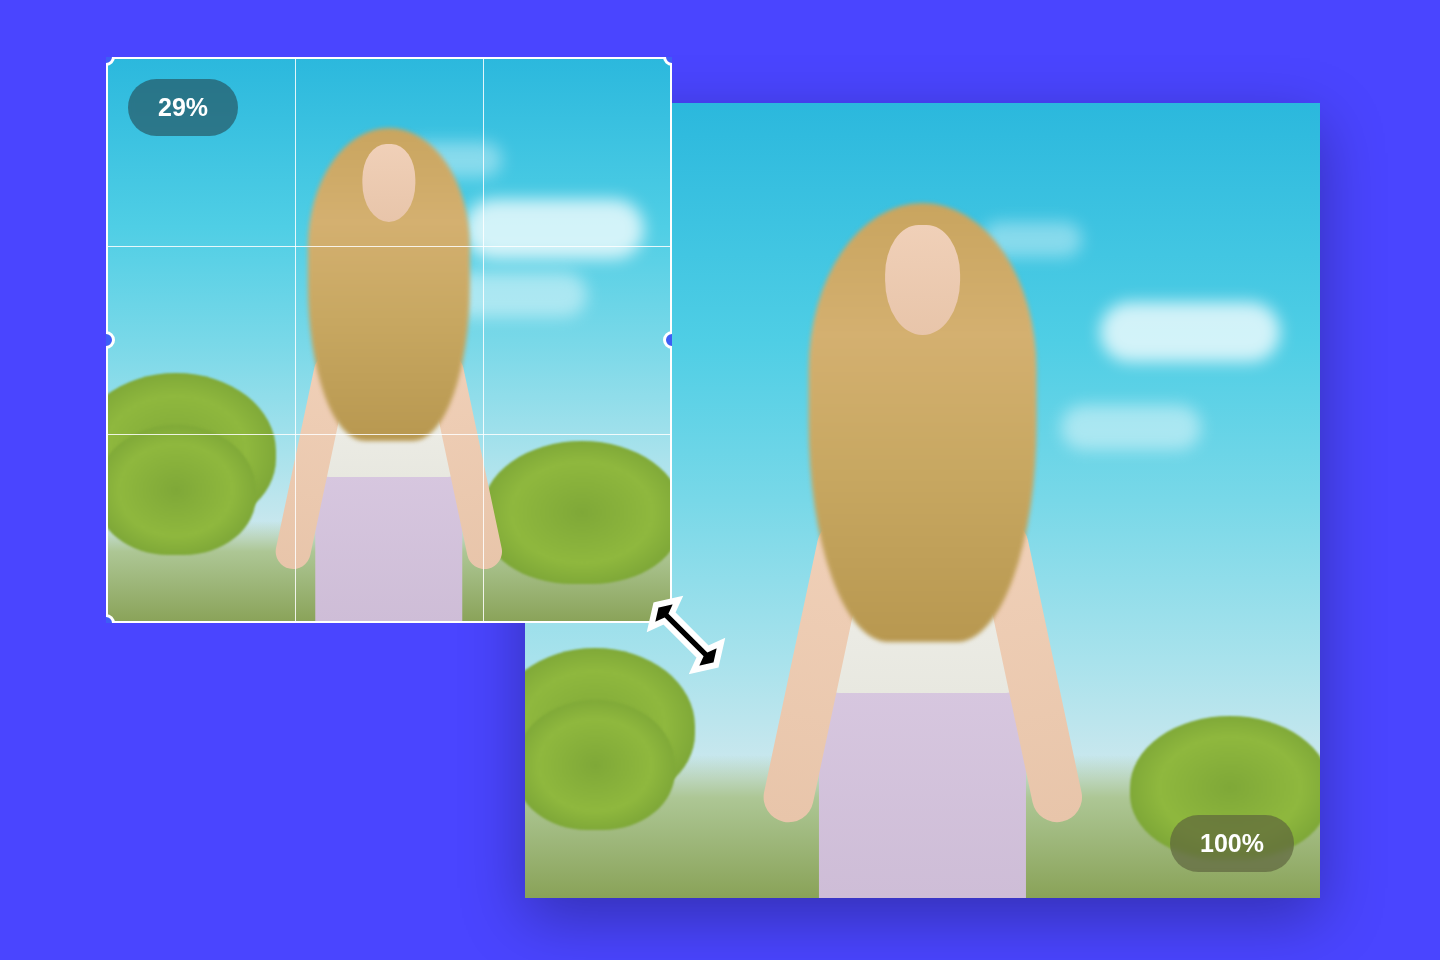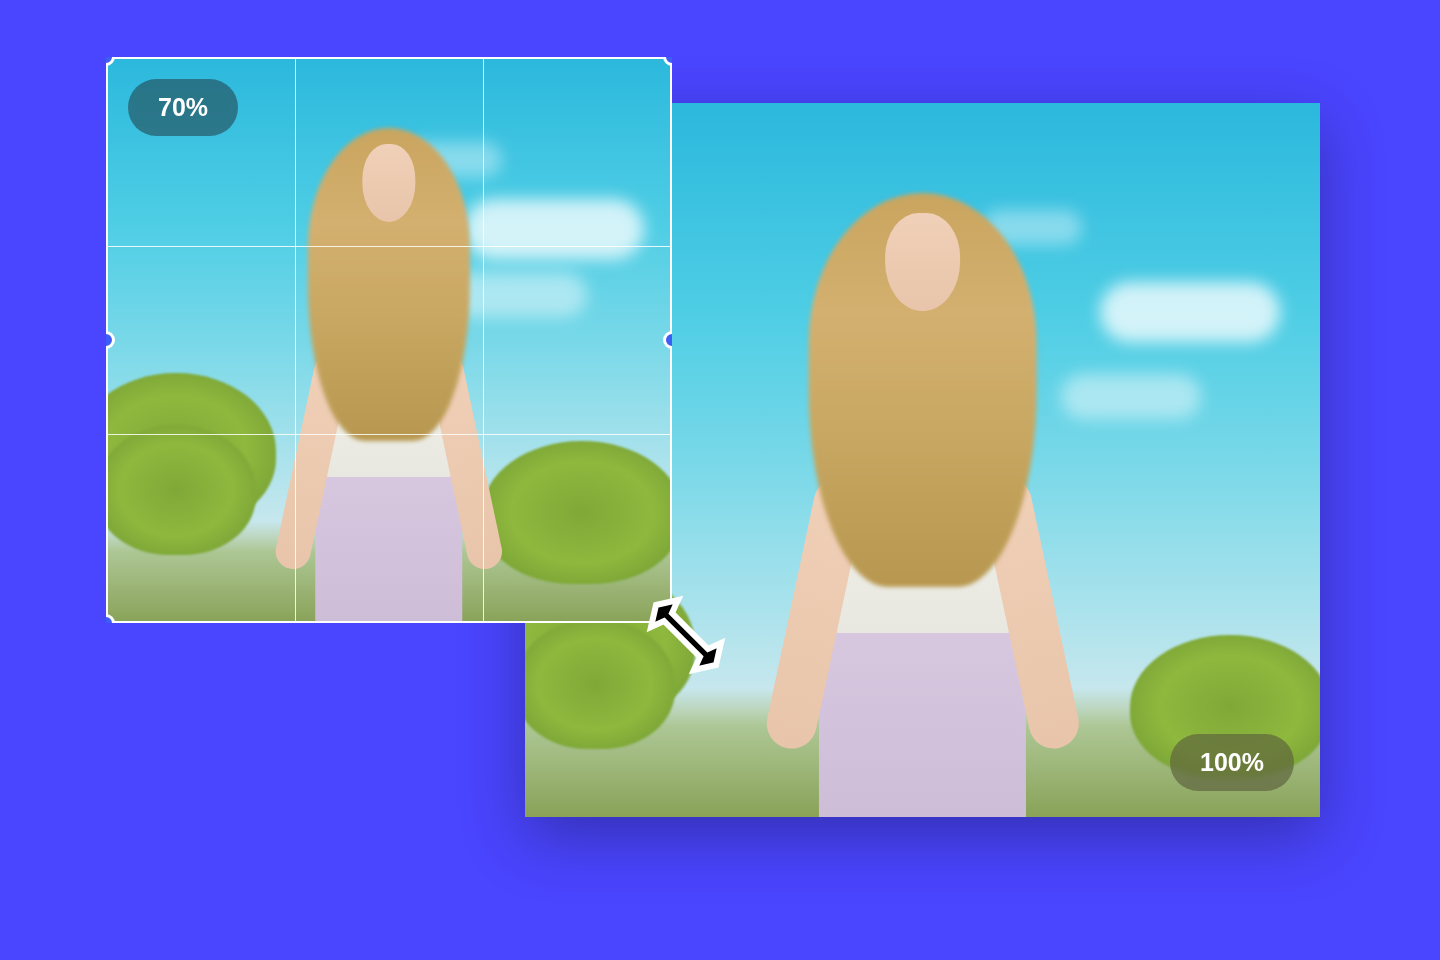--- a/index.html
+++ b/index.html
@@ -16,21 +16,21 @@
       font-family: -apple-system, BlinkMacSystemFont, 'Segoe UI', Arial, sans-serif;
       overflow: hidden;
     }
 
     
     .image-large {
       position: absolute;
       left: 525px;
       top: 103px;
       width: 795px;
-      height: 714px;
+      height: 795px;
       box-shadow: 0 20px 60px rgba(0,0,0,0.3);
       background: linear-gradient(180deg, #3fc9e8 0%, #5cd5e8 25%, #7cd9e6 45%, #a5e0e8 60%, #b8d880 100%);
       overflow: hidden;
     }
 
     
     .image-small {
       position: absolute;
       left: 106px;
       top: 57px;
@@ -287,21 +287,21 @@
   </div>
 
   <div class="handle tl"></div>
   <div class="handle tr"></div>
   <div class="handle bl"></div>
   <div class="handle br"></div>
   <div class="handle ml"></div>
   <div class="handle mr"></div>
 
   <div class="zoom-badge badge-small">
-    <span>70%</span>
+    <span>29%</span>
   </div>
 </div>
 
 <div class="resize-cursor">
   <svg viewBox="0 0 100 100" width="100" height="100">
     <g stroke="#fff" stroke-width="6" fill="#000">
       <path d="M 20 20 L 42 15 L 36 28 L 72 64 L 85 58 L 80 80 L 58 85 L 64 72 L 28 36 L 15 42 Z"></path>
     </g>
   </svg>
 </div>

